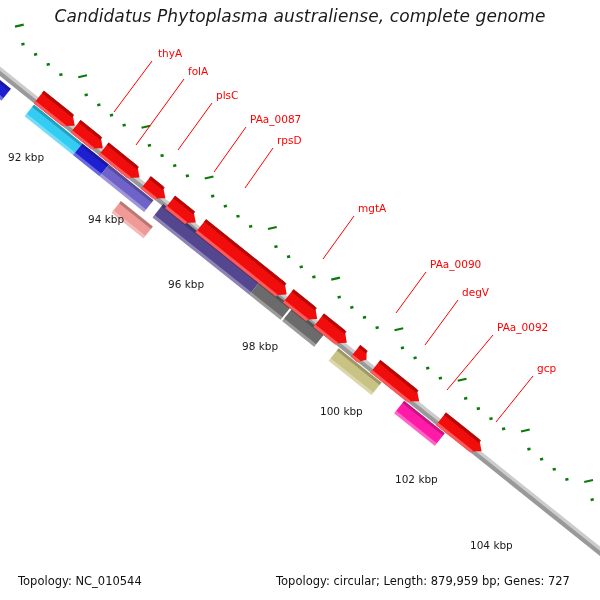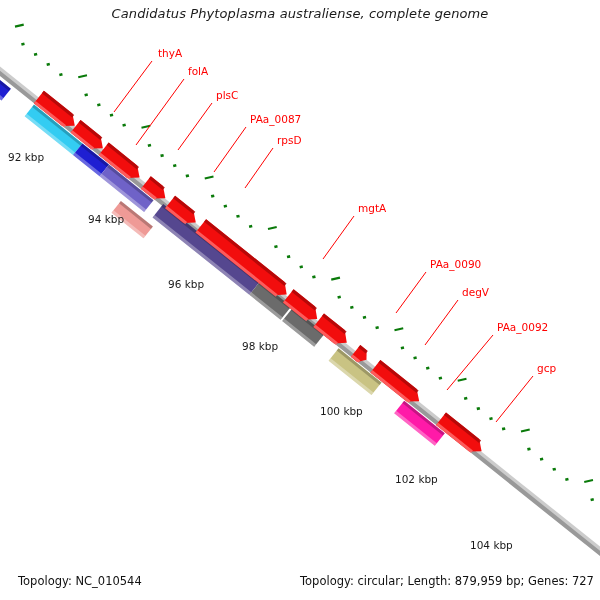--- a/index.html
+++ b/index.html
@@ -9,32 +9,32 @@
     background:#ffffff;
     font-family:"DejaVu Sans","Liberation Sans",sans-serif;
     overflow:hidden;
     position:relative;
   }
   #stage{position:absolute;inset:0;width:600px;height:600px;}
   #title{
     position:absolute;top:6px;left:0;width:600px;
     text-align:center;
     font-style:italic;
-    font-size:13px;
+    font-size:17px;
     color:#1a1a1a;
     letter-spacing:0.1px;
   }
   .footer-text{
     position:absolute;
     font-size:11.5px;
     color:#111111;
     white-space:nowrap;
   }
   #accession{left:18px;top:574px;}
-  #stats{left:300px;top:574px;}
+  #stats{left:276px;top:574px;}
   svg{position:absolute;top:0;left:0;}
   .lbl{
     font-family:"DejaVu Sans","Liberation Sans",sans-serif;
     font-size:10.5px;
     fill:#ff0000;
   }
   .coord{
     font-family:"DejaVu Sans","Liberation Sans",sans-serif;
     font-size:10.5px;
     fill:#1a1a1a;

